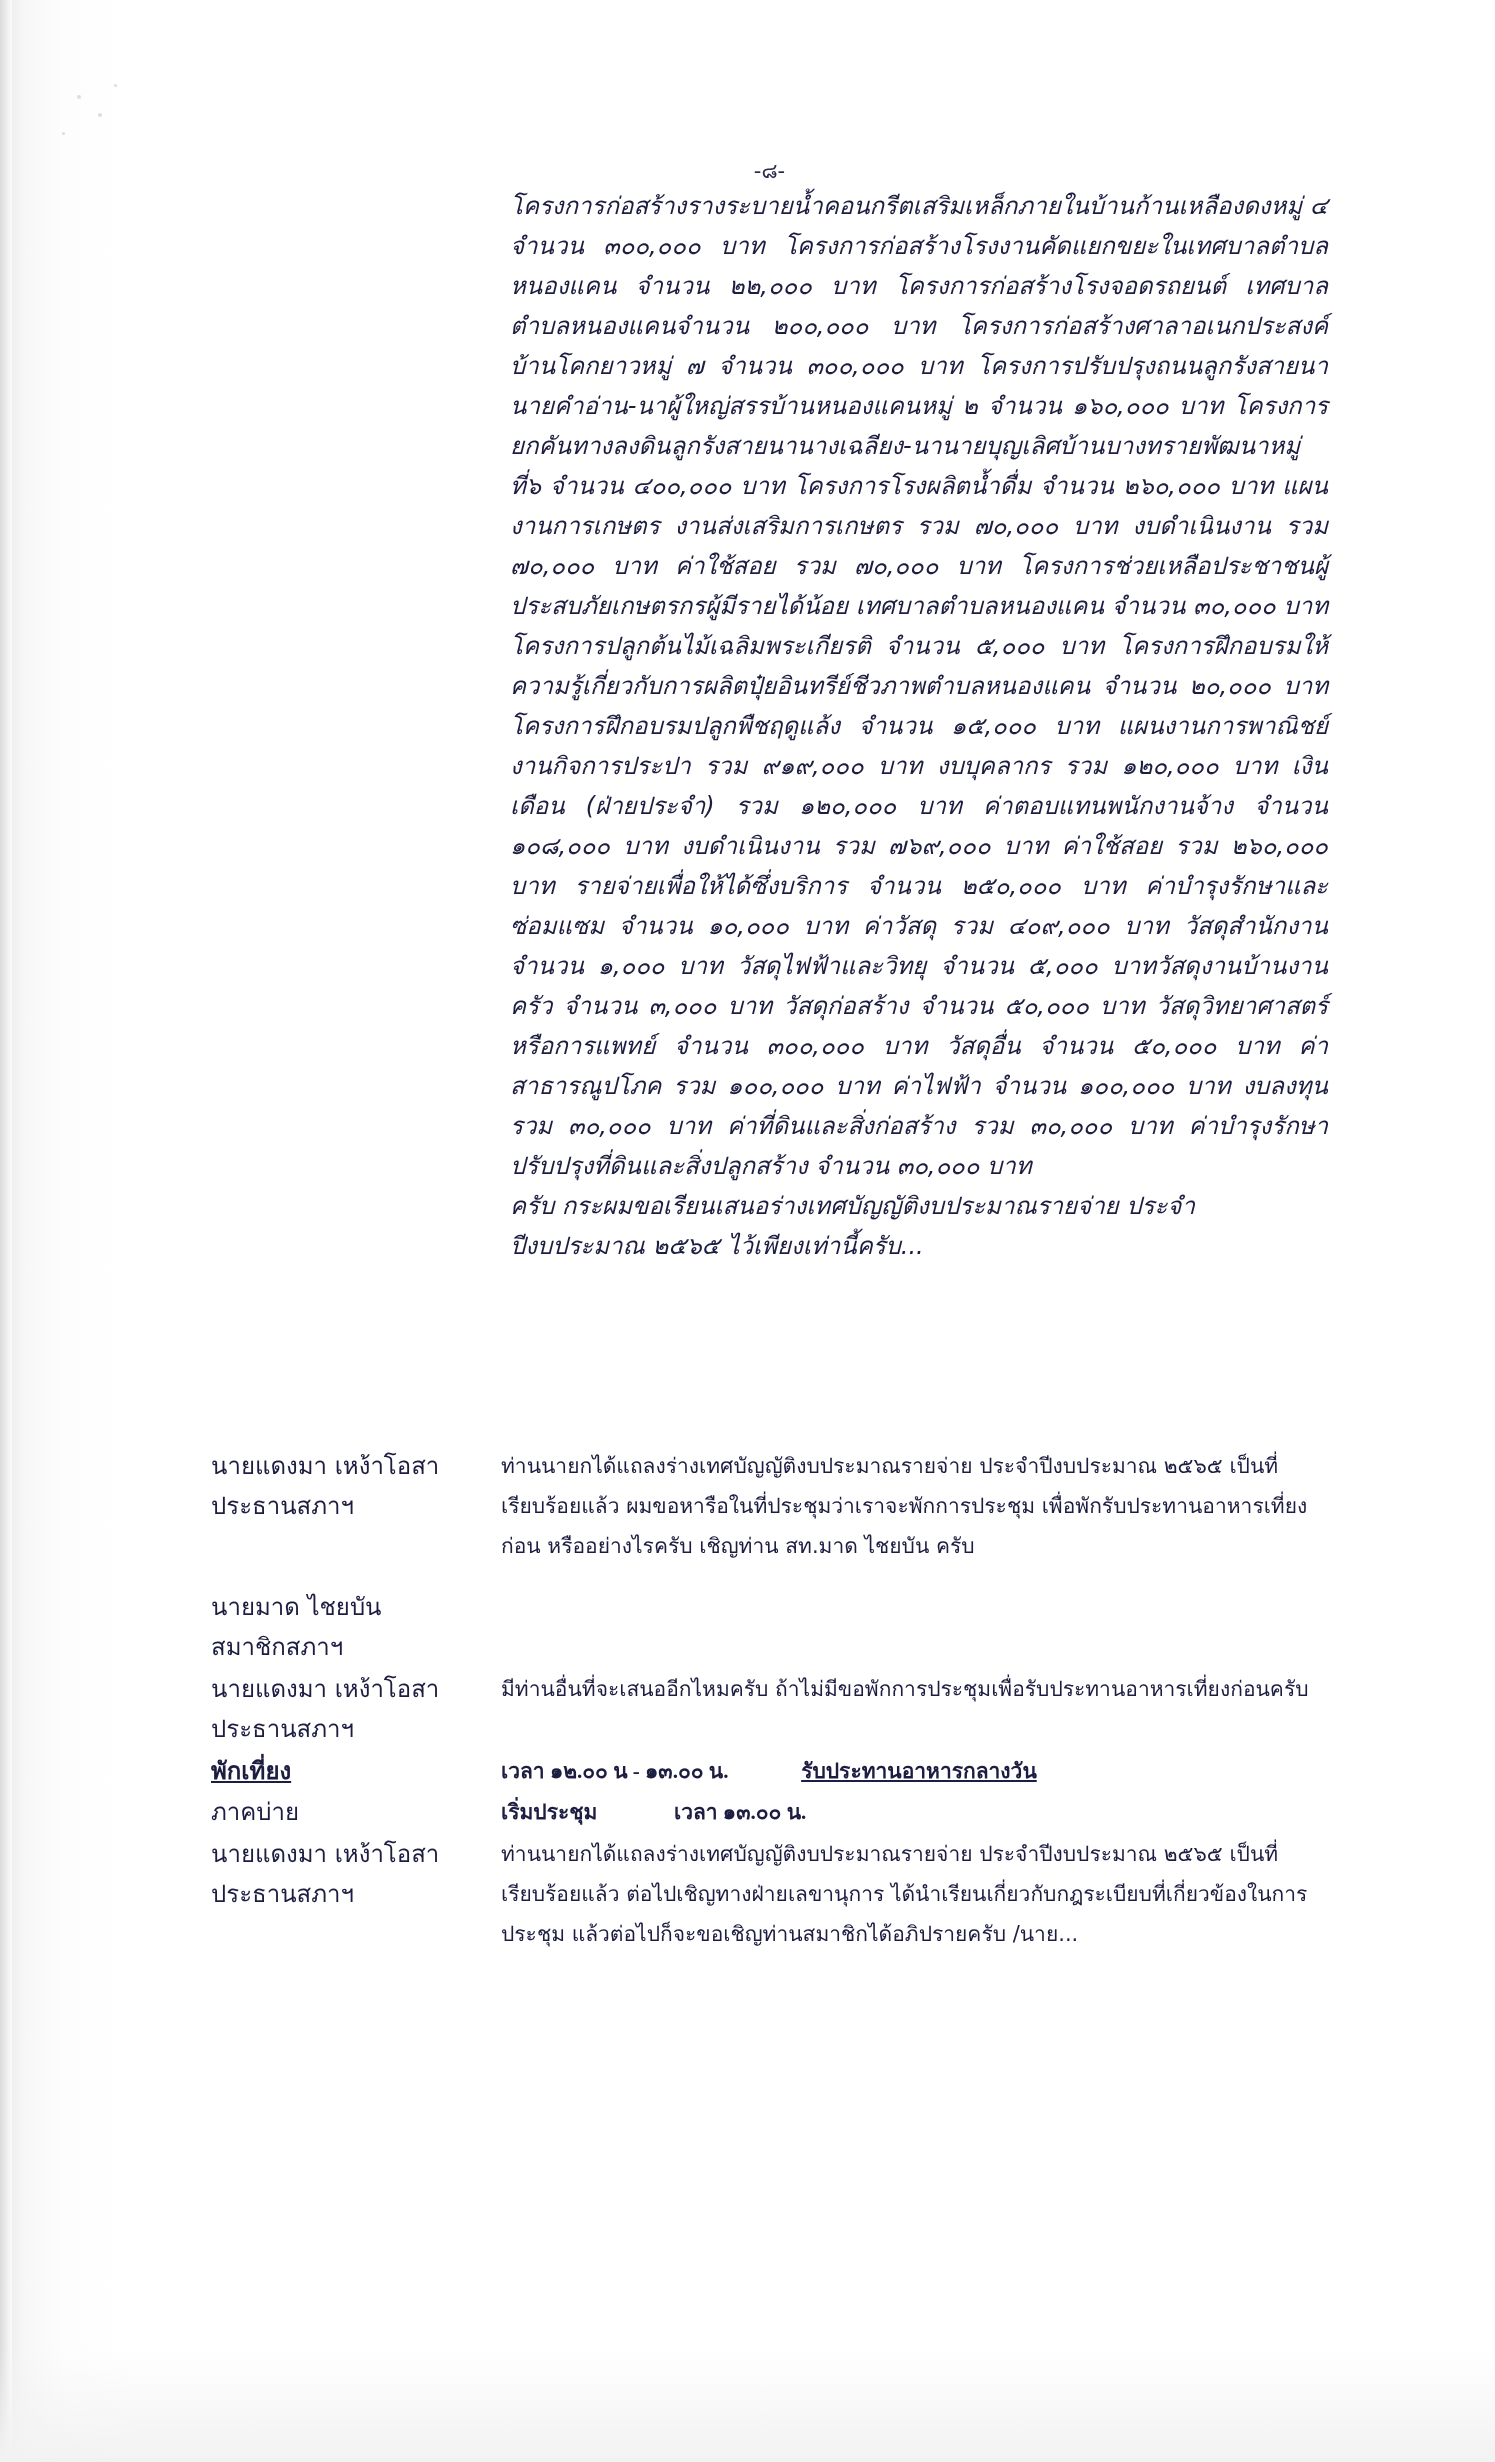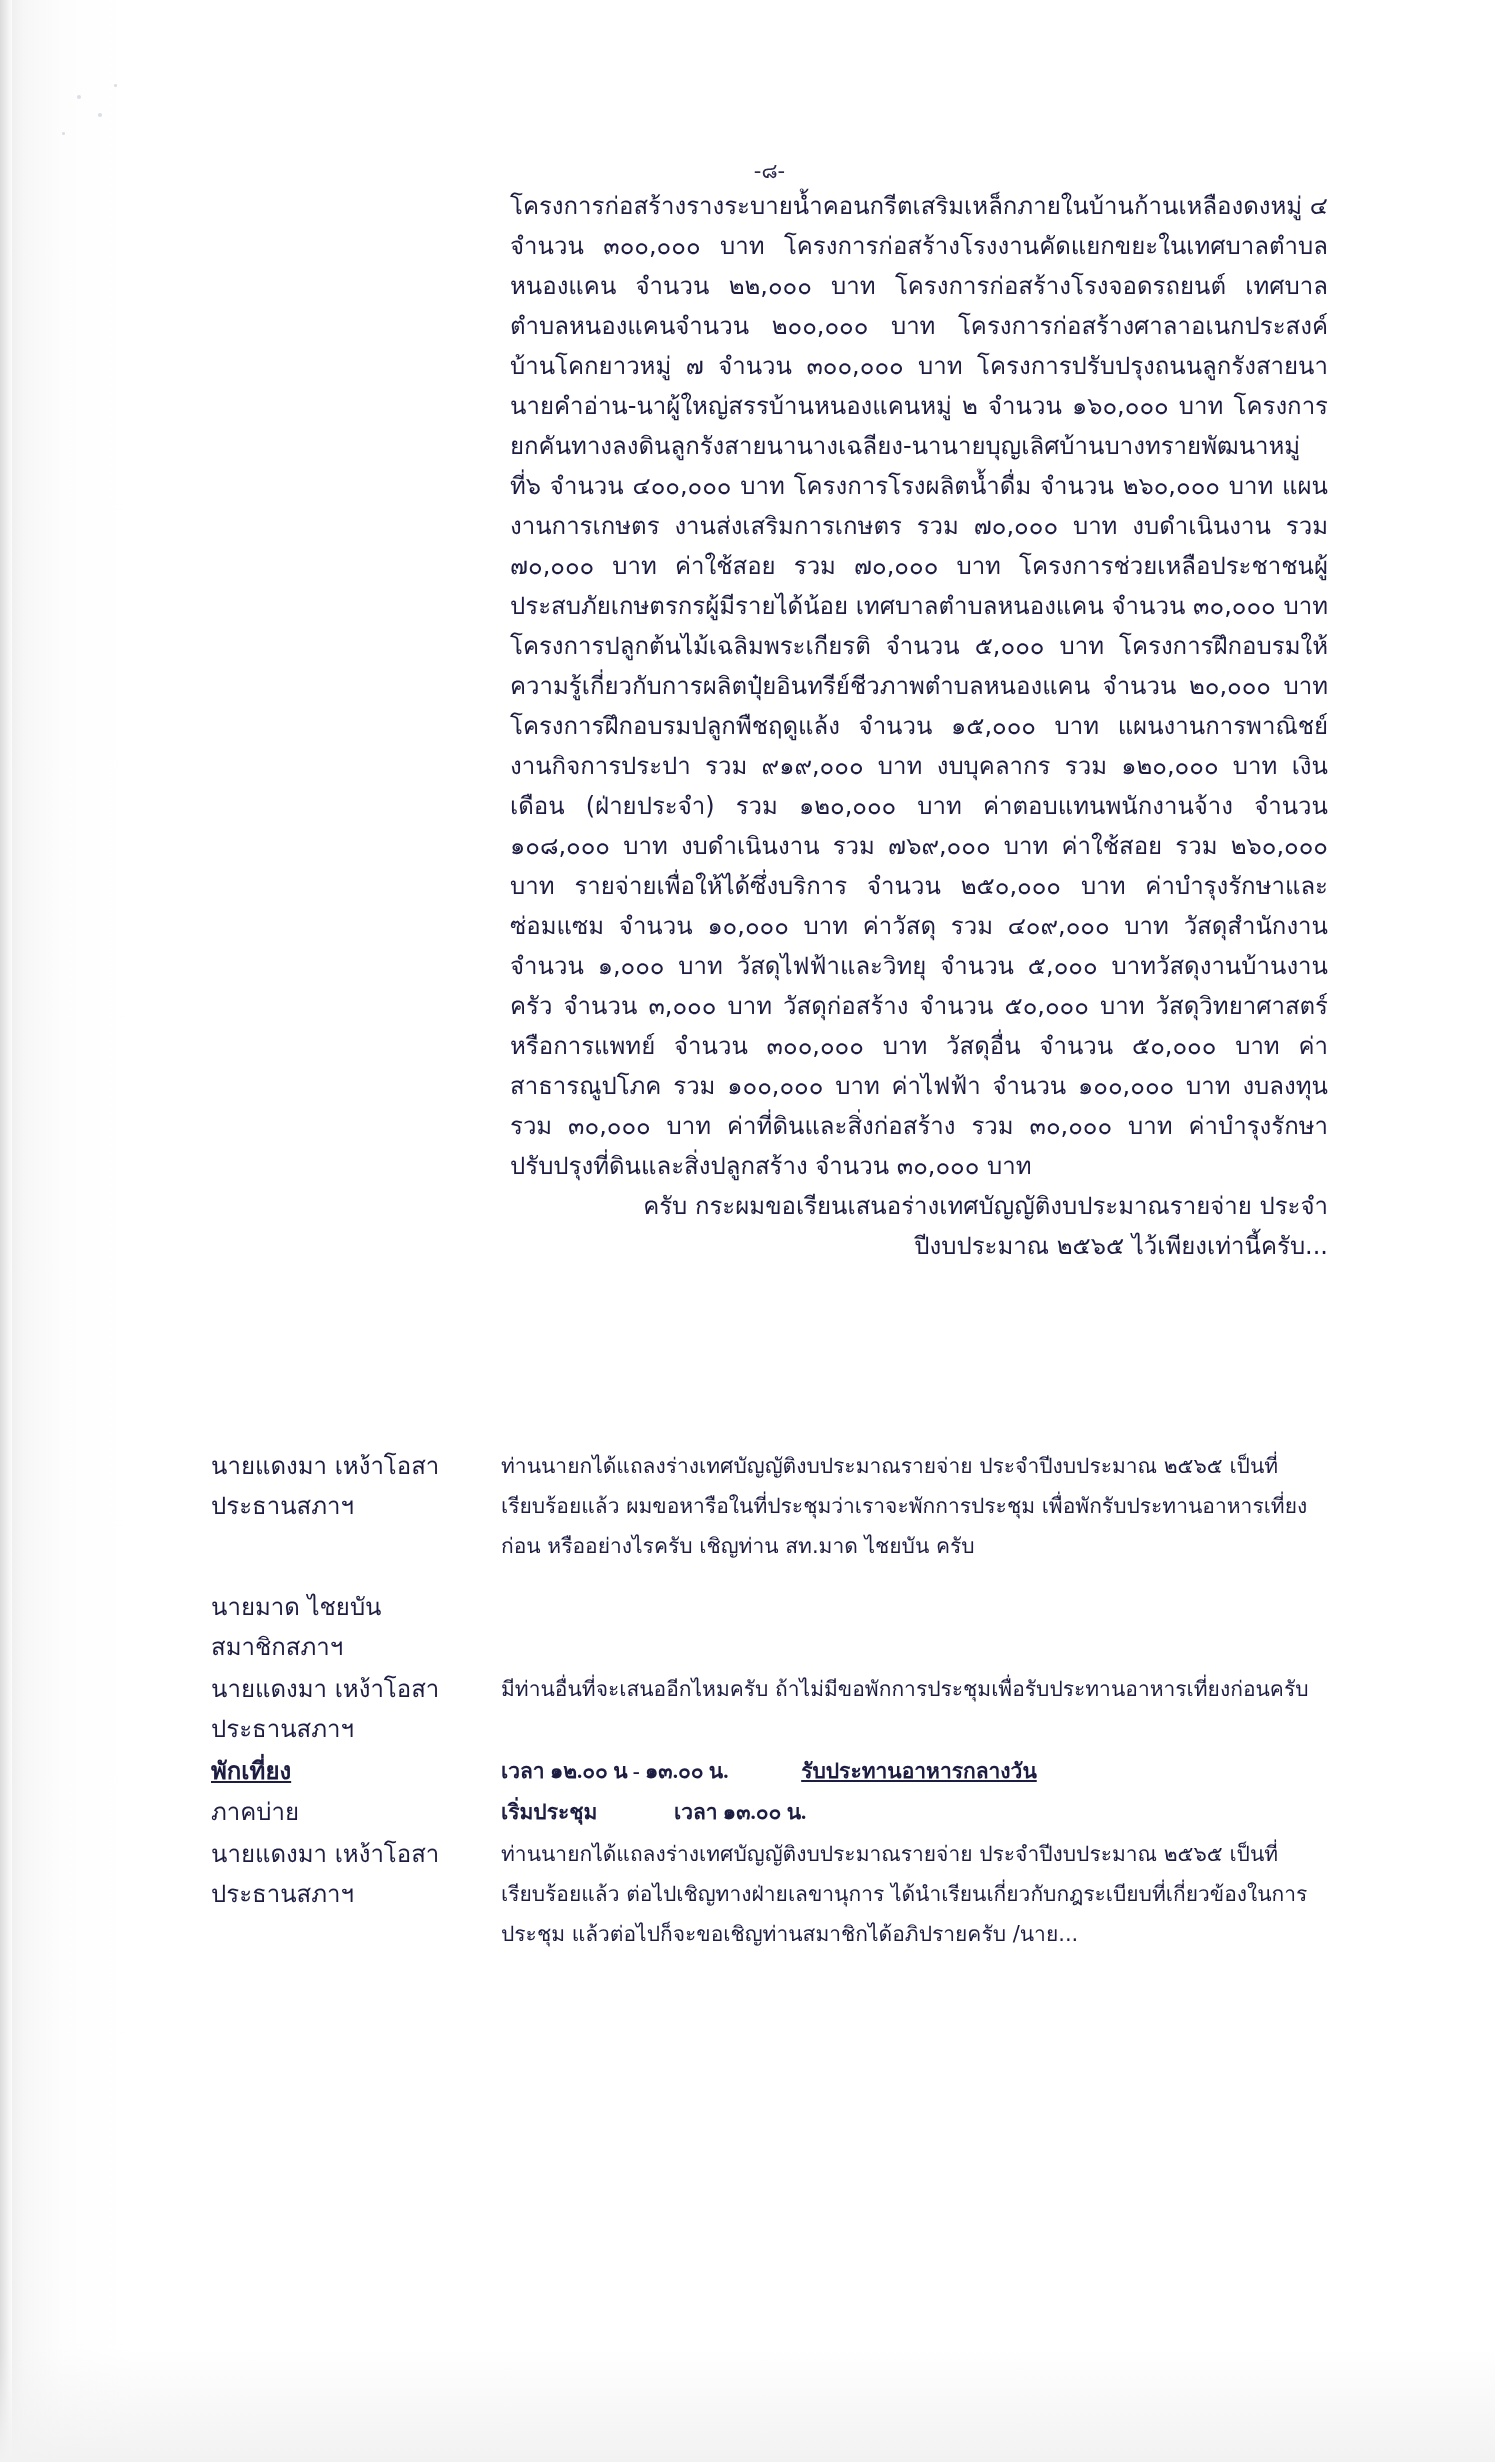--- a/index.html
+++ b/index.html
@@ -77,23 +77,24 @@
     font-size: 24px;
     line-height: 40px;
     color: #1d1d42;
     text-align: justify;
     text-justify: inter-word;
     text-indent: 0;
   }
   .body-block p {
     margin: 0;
     text-align: justify;
+    font-style: italic;
   }
   .body-block p.last-loose {
-    text-align: right;
+    text-align: left;
   }
   
   .dialogue {
     position: absolute;
     left: 211px;
     top: 1446px;
     width: 1134px;
   }
   .row {
     display: flex;

